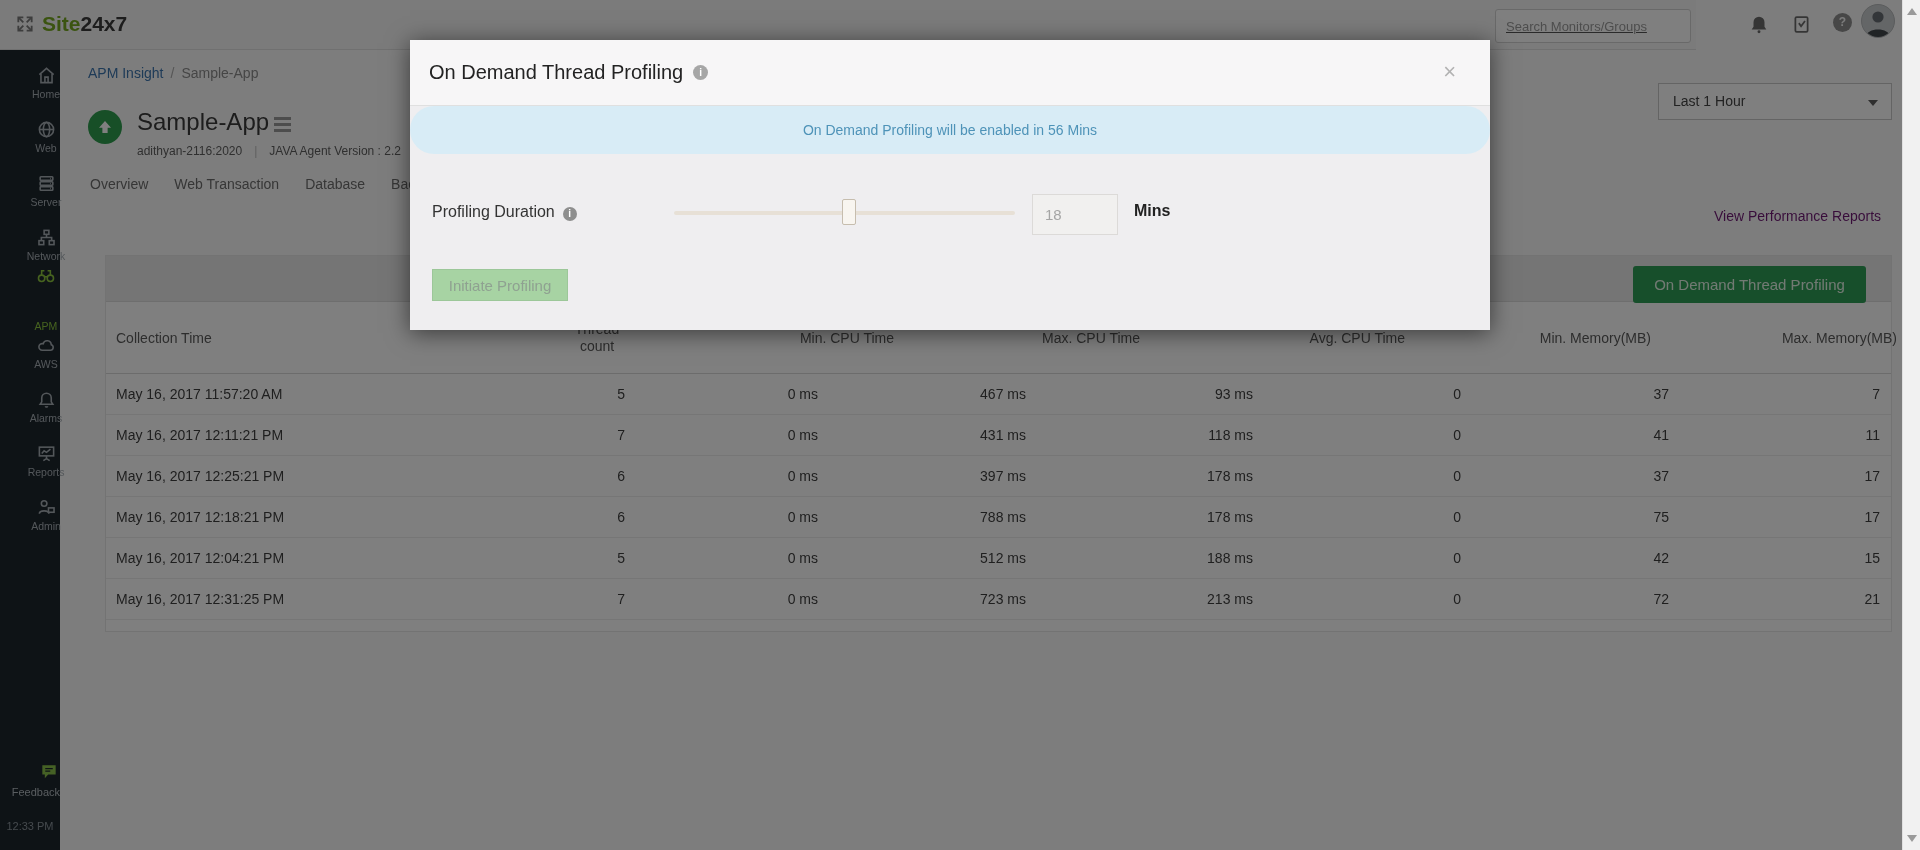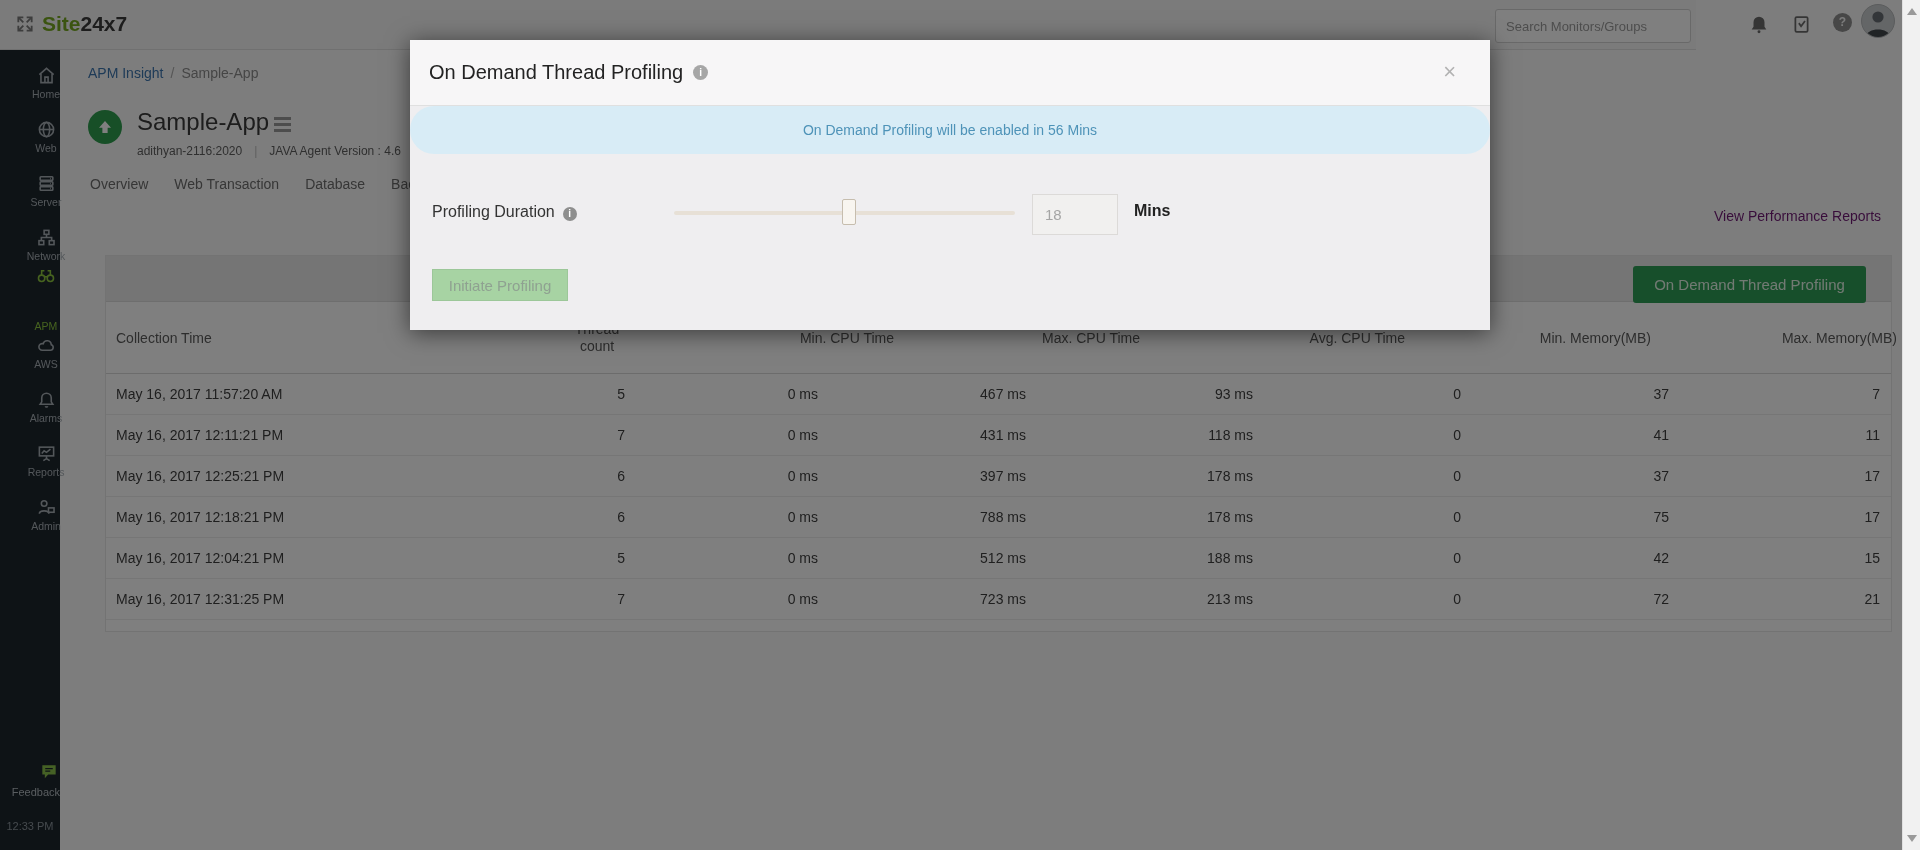--- a/index.html
+++ b/index.html
@@ -7,21 +7,21 @@
     font-family:"Liberation Sans", sans-serif; background:#fbfbfb; }
 
   
   .topbar { position:absolute; left:0; top:0; width:1696px; height:50px;
     background:#f7f7f7; border-bottom:1px solid #e1e1e1; z-index:5; }
   .expand-ic { position:absolute; left:15px; top:14px; color:#7a7a7a; }
   .logo { position:absolute; left:42px; top:12px; font-size:21px; font-weight:bold; color:#3a3a3a; letter-spacing:0; }
   .logo .site { color:#76a821; }
   .searchbox { position:absolute; left:1495px; top:9px; width:196px; height:30px;
     background:#fff; border:1px solid #d2d2d2; border-radius:3px; padding:16px 10px;
-    font-size:13px; color:#555; font-family:"Liberation Sans",sans-serif; }
+    font-size:13px; color:#555; font-family:"Liberation Sans",sans-serif;text-decoration:underline; }
   .searchbox::placeholder { color:#9b9b9b; }
   .tb-ic { position:absolute; top:13px; color:#6b6b6b; cursor:pointer; }
   .help-circle { position:absolute; left:1833px; top:13px; width:19px; height:19px; border-radius:50%;
     background:#8f8f8f; color:#f5f5f5; font-size:12px; font-weight:bold; text-align:center; line-height:19px; }
   .avatar { position:absolute; left:1861px; top:4px; width:34px; height:34px; border-radius:50%;
     background:#c9ccce; overflow:hidden; border:1px solid #b5b8ba; }
 
   
   .sidebar { position:absolute; left:0; top:50px; width:60px; height:800px; background:#1d262d; z-index:5; }
   .sb-item { height:54px; display:flex; flex-direction:column; align-items:center; justify-content:center;
@@ -247,30 +247,34 @@
         <path d="M12 4 L20 13 H15.5 V20 H8.5 V13 H4 Z" fill="#fff"></path>
       </svg>
   </div>
   <div class="app-title">Sample-App</div>
   <div class="hamburger">
       <div></div>
       <div></div>
       <div></div>
     </div>
   <div class="subline">
-    <span>adithyan-2116:2020</span><span class="sep">|</span><span>JAVA Agent Version : 4.6</span>
+    <span>adithyan-2116:2020</span><span class="sep">|</span><span>JAVA Agent Version : 2.2</span>
   </div>
 
   <div class="tabs">
     <span class="tab">Overview</span>
     <span class="tab">Web Transaction</span>
     <span class="tab">Database</span>
     <span class="tab">Background Transactions</span>
   </div>
 
+  <div class="timerange">
+    <span>Last 1 Hour</span>
+    <span class="caret"></span>
+  </div>
   <div class="viewreports">View Performance Reports</div>
 
   <div class="panel">
     <div class="panel-toolbar">
       <button class="btn-green">On Demand Thread Profiling</button>
     </div>
     <div class="tgrid thead">
       <div class="c c0">Collection Time</div>
       <div class="c c1"><span class="hdr-thread">Thread count</span></div>
       <div class="c">Min. CPU Time</div>

